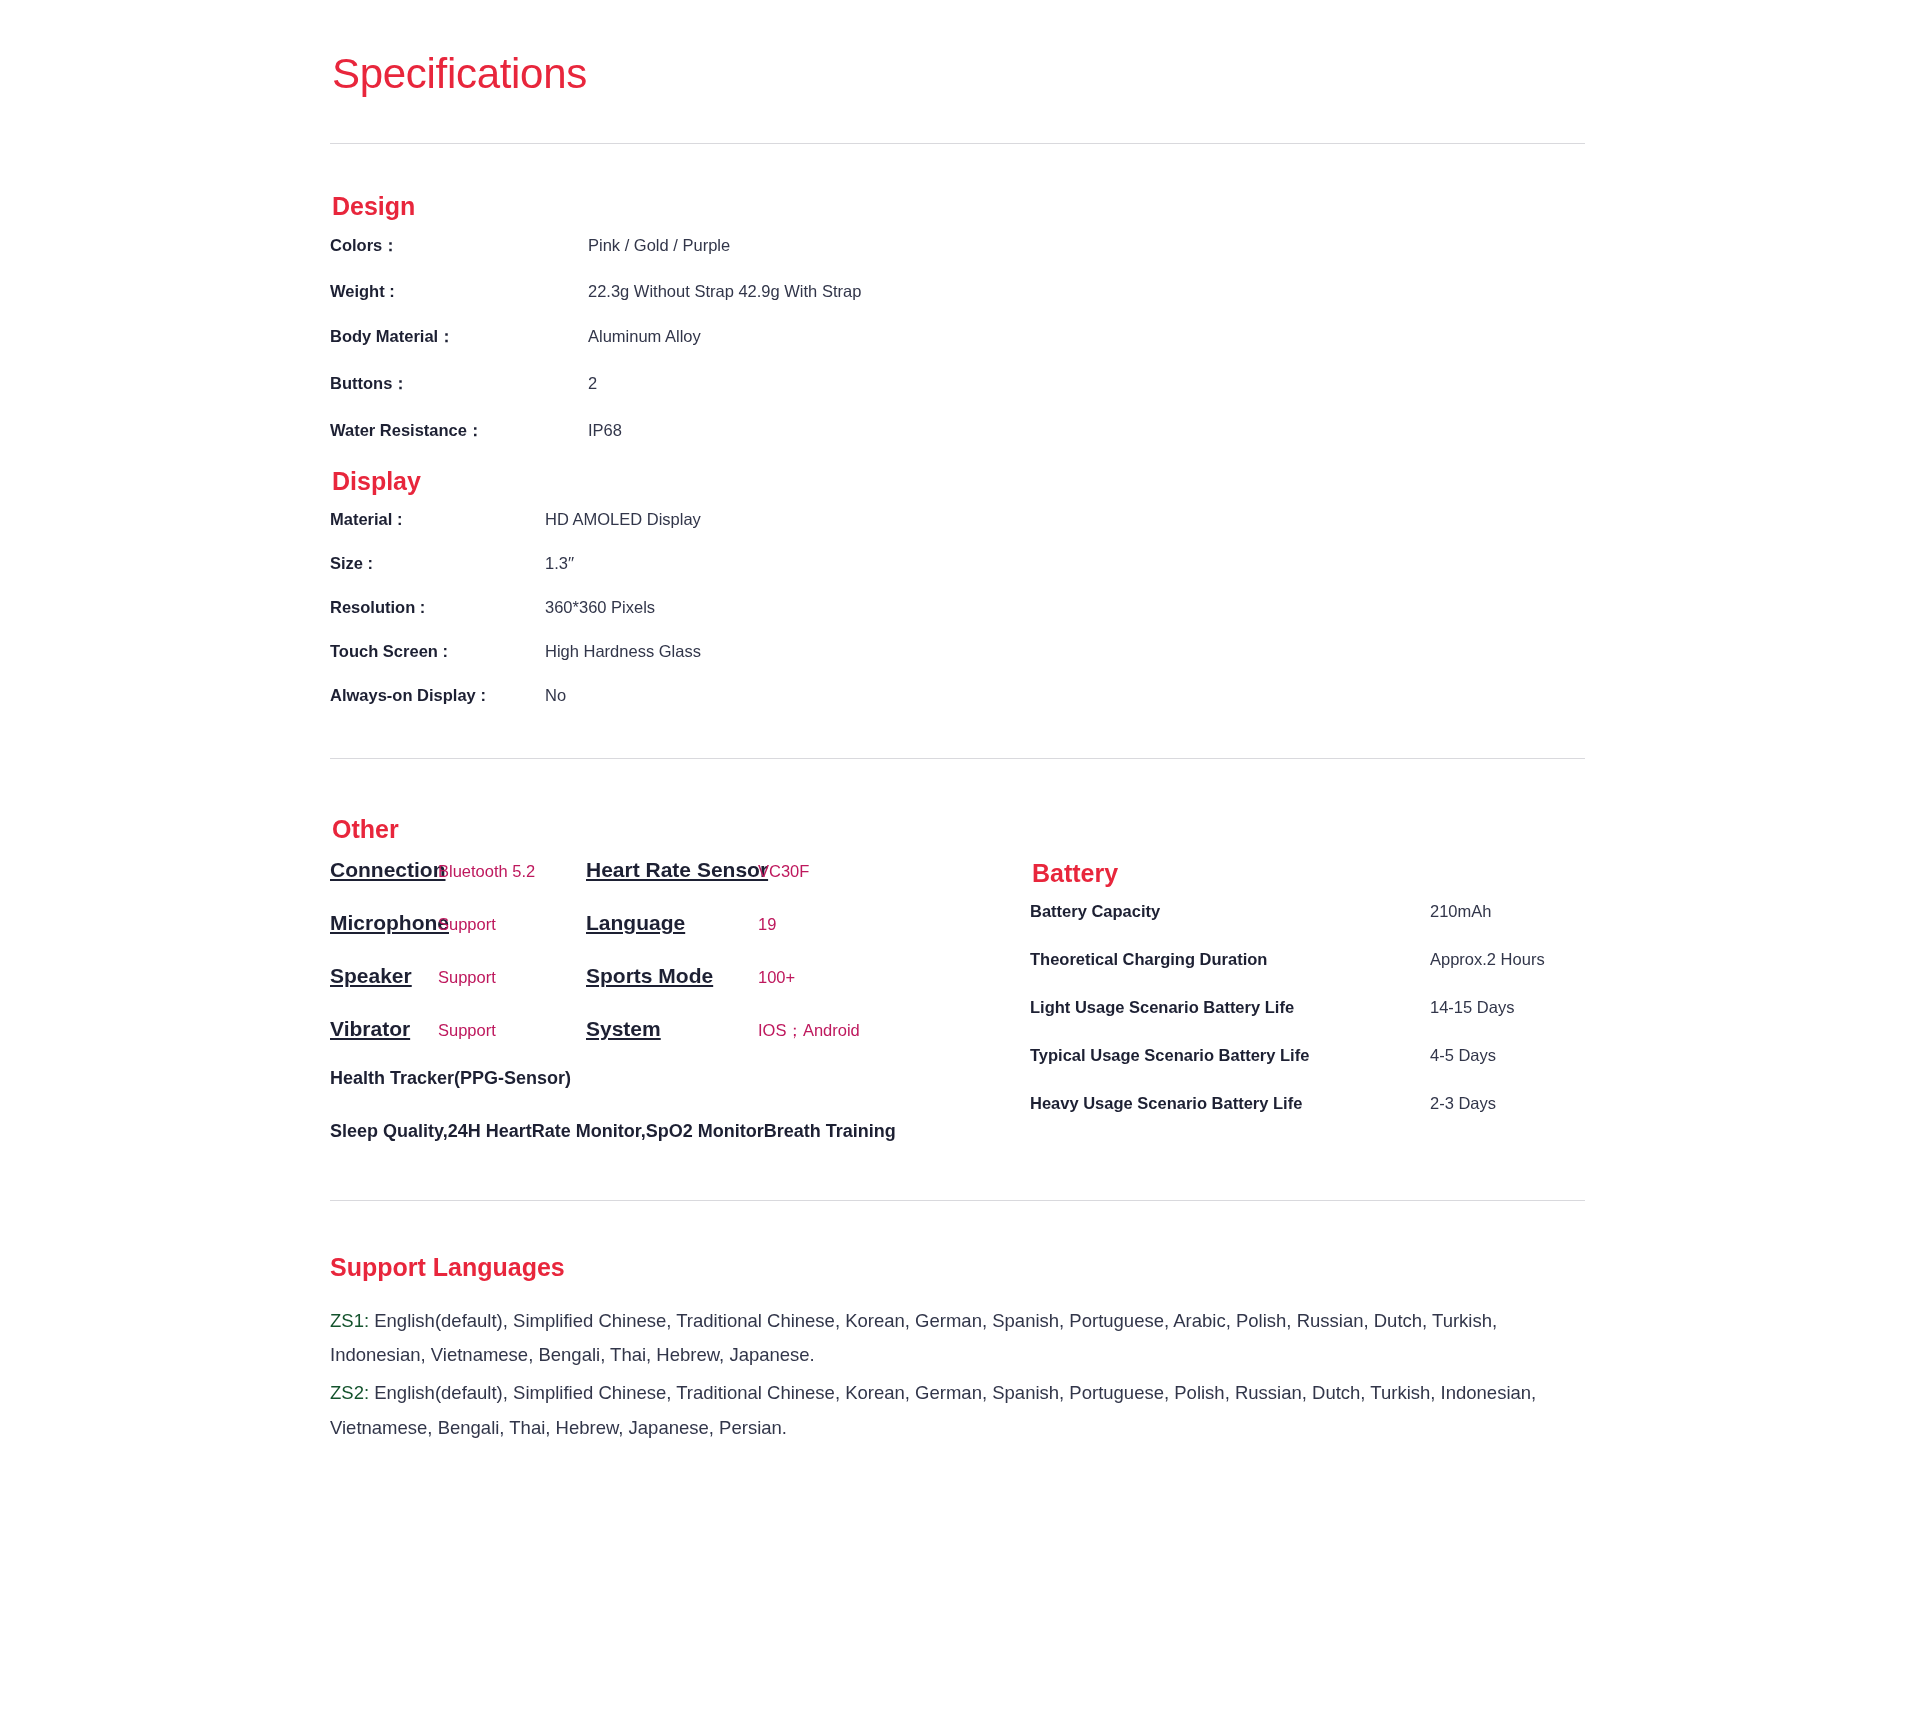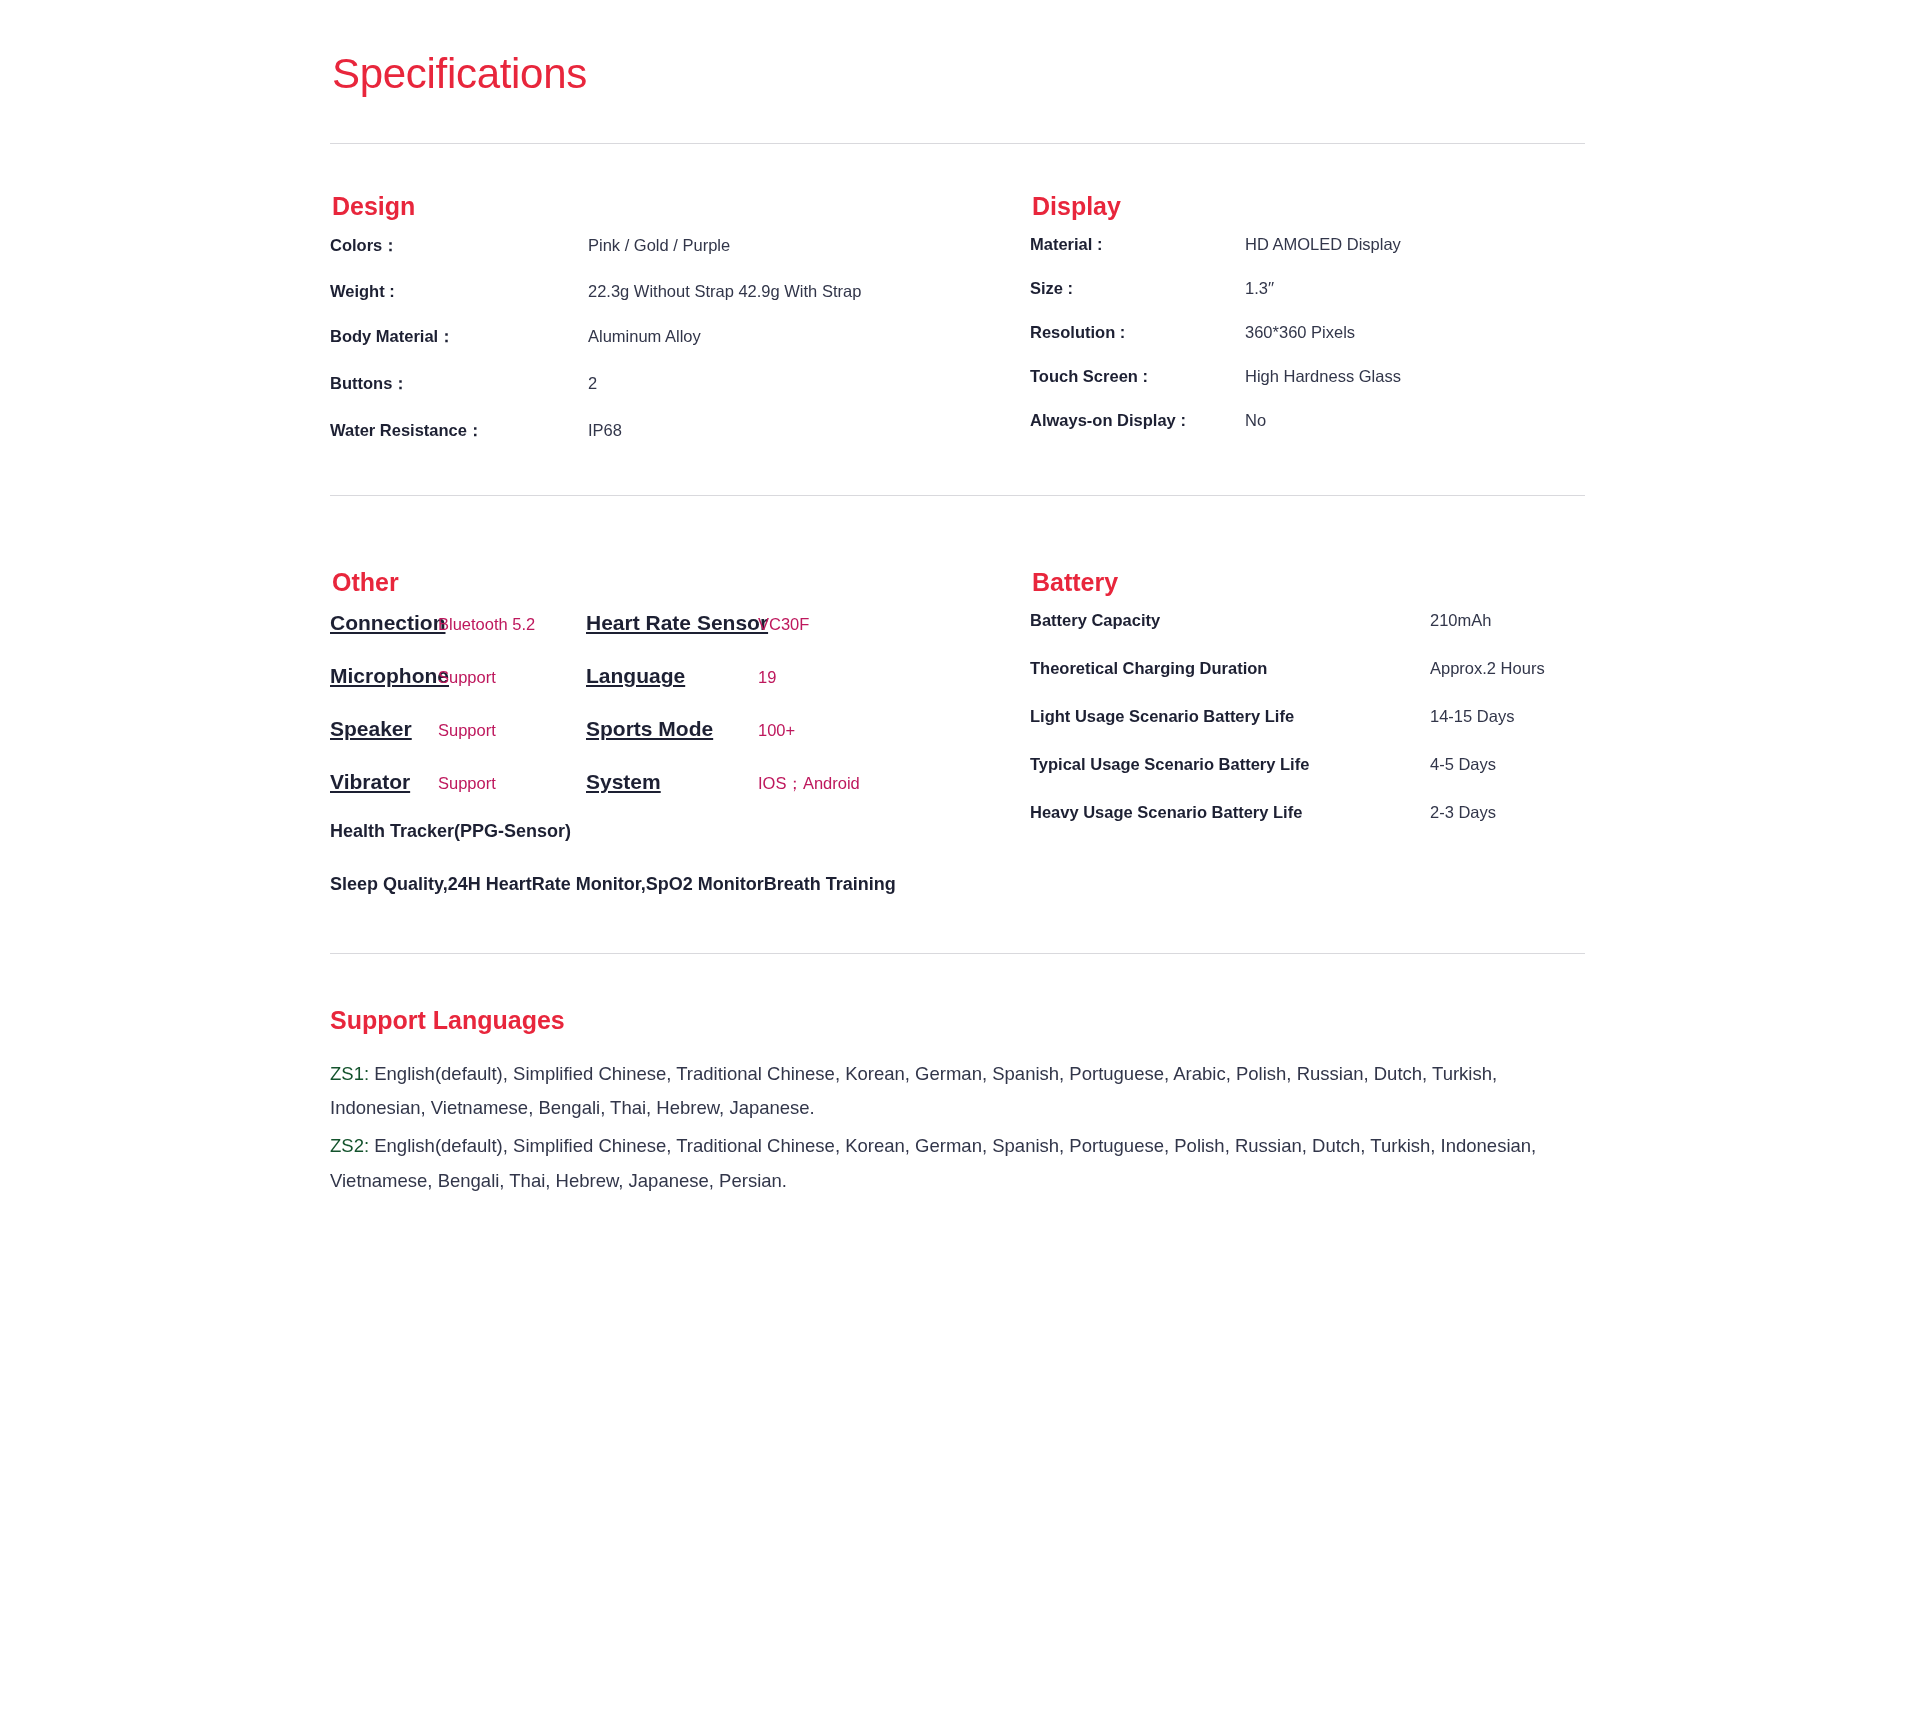--- a/index.html
+++ b/index.html
@@ -40,20 +40,21 @@
   .section-head {
     font-size: 25px;
     font-weight: bold;
     color: #e8263c;
     margin: 0 0 14px 2px;
   }
   
   .cols {
     display: flex;
     margin-top: 48px;
+    flex-direction: column;
   }
   .col-left { width: 700px; }
   .col-right { width: 555px; }
   .spec-row {
     display: flex;
     align-items: baseline;
     margin-bottom: 25px;
   }
   .spec-label {
     font-size: 16.5px;
@@ -64,21 +65,22 @@
     font-size: 16.5px;
     font-weight: normal;
     color: #32364a;
   }
   .lw-230 { width: 258px; flex: none; }
   .lw-215 { width: 215px; flex: none; }
 
   
   .cols2 {
     display: flex;
-    margin-top: 72px;
+    margin-top: 56px;
+    align-items: flex-end;
   }
   .other-col { width: 700px; }
   .battery-col { width: 555px; }
 
   .other-grid {
     display: grid;
     grid-template-columns: 108px 148px 172px 140px;
     row-gap: 29px;
     align-items: baseline;
   }

